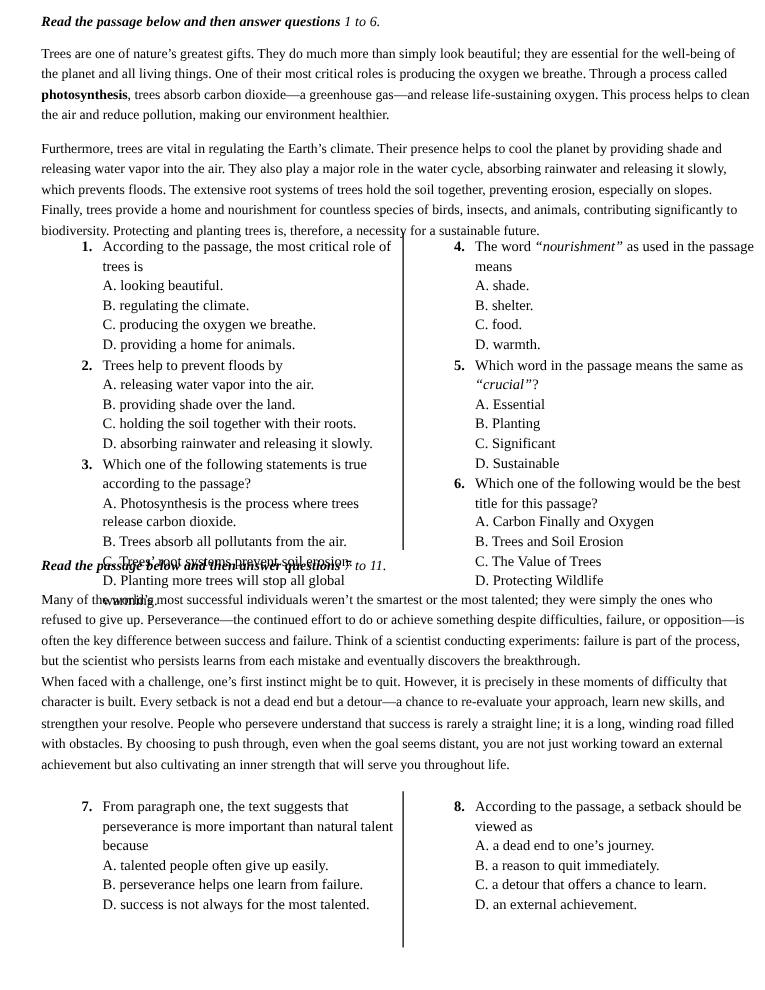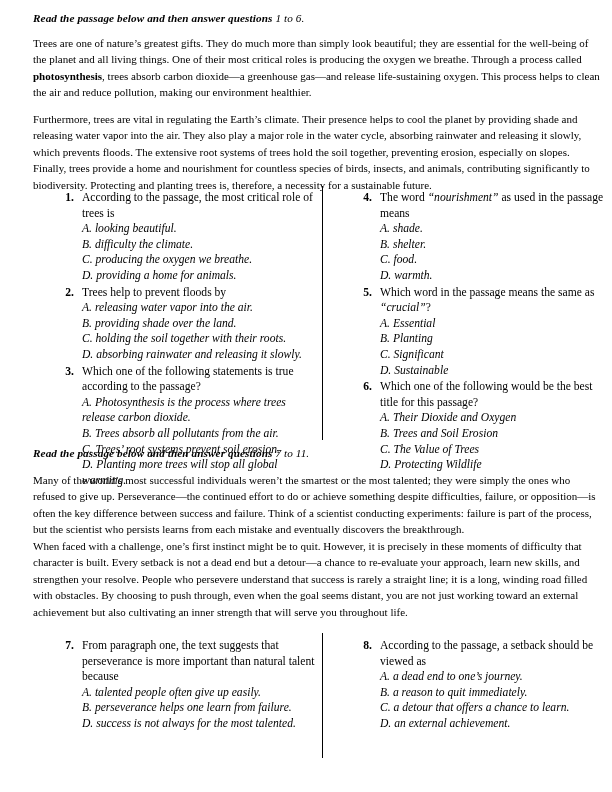--- a/index.html
+++ b/index.html
@@ -74,21 +74,20 @@
   .qstem {
     display: block;
   }
   .qstem i { font-style: italic; }
   .options {
     display: block;
   }
   .option {
     display: block;
     white-space: normal;
-    font-style: italic;
   }
 
   
   .divider {
     position: absolute;
     width: 1px;
     background: #000000;
   }
 </style>
 </head>
@@ -105,21 +104,21 @@
   <div class="passage" id="s1p2" style="top:111px;"><span>Furthermore, trees are vital in regulating the Earth’s climate. Their presence helps to cool the planet by providing shade and releasing water vapor into the air. They also play a major role in the water cycle, absorbing rainwater and releasing it slowly, which prevents floods. The extensive root systems of trees hold the soil together, preventing erosion, especially on slopes. Finally, trees provide a home and nourishment for countless species of birds, insects, and animals, contributing significantly to biodiversity. Protecting and planting trees is, therefore, a necessity for a sustainable future.</span></div>
 
   <div class="divider" style="left:310px; top:186px; height:254px;"></div>
 
   <div class="qcol left" id="s1ql" style="top:190px;">
       <div class="question">
         <span class="qnum">1.</span>
         <span class="qstem">According to the passage, the most critical role of trees is</span>
         <span class="options">
           <span class="option">A. looking beautiful.</span>
-          <span class="option">B. difficulty the climate.</span>
+          <span class="option">B. regulating the climate.</span>
           <span class="option">C. producing the oxygen we breathe.</span>
           <span class="option">D. providing a home for animals.</span>
         </span>
       </div>
       <div class="question">
         <span class="qnum">2.</span>
         <span class="qstem">Trees help to prevent floods by</span>
         <span class="options">
           <span class="option">A. releasing water vapor into the air.</span>
           <span class="option">B. providing shade over the land.</span>
@@ -156,21 +155,21 @@
           <span class="option">A. Essential</span>
           <span class="option">B. Planting</span>
           <span class="option">C. Significant</span>
           <span class="option">D. Sustainable</span>
         </span>
       </div>
       <div class="question">
         <span class="qnum">6.</span>
         <span class="qstem"><span>Which one of the following would be the best title for this passage?</span><span></span></span>
         <span class="options">
-          <span class="option">A. Their Dioxide and Oxygen</span>
+          <span class="option">A. Carbon Finally and Oxygen</span>
           <span class="option">B. Trees and Soil Erosion</span>
           <span class="option">C. The Value of Trees</span>
           <span class="option">D. Protecting Wildlife</span>
         </span>
       </div>
     </div>
 
   <div class="instruction" style="top:447px;">
     <span>Read the passage below and then answer questions</span>
     <span class="range">7 to 11.</span>

